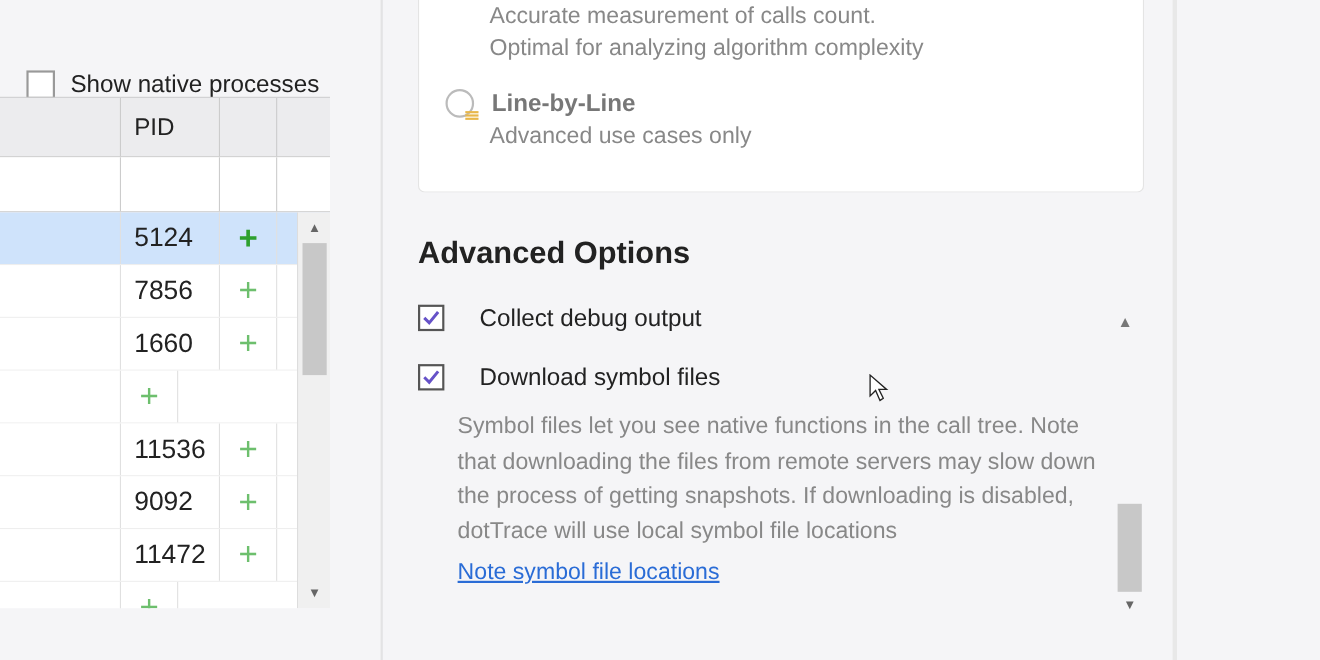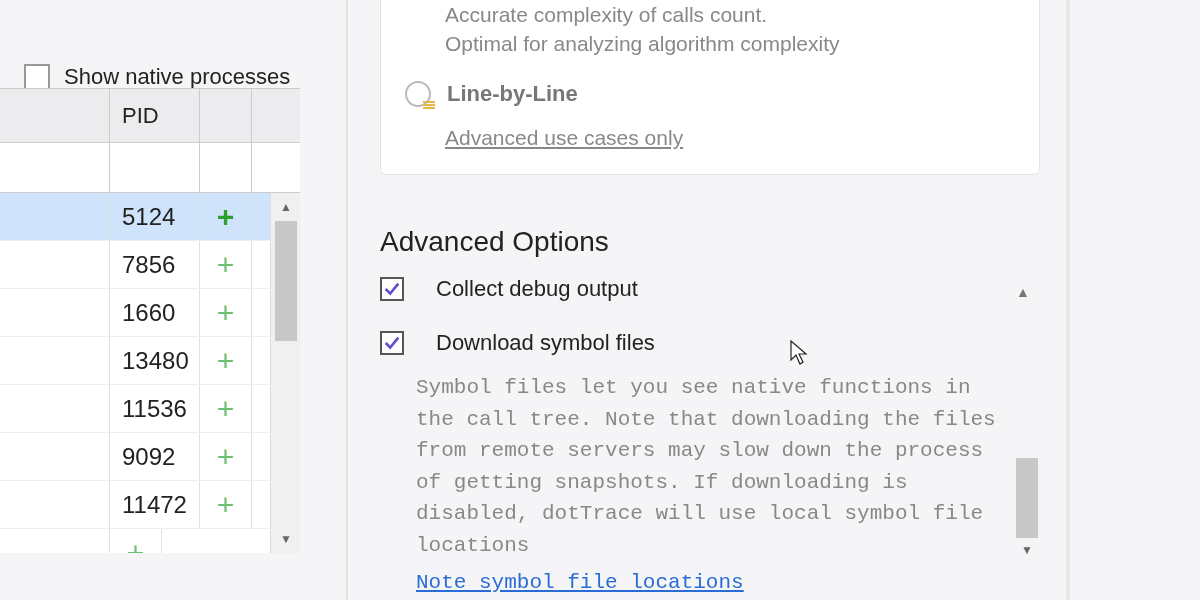--- a/index.html
+++ b/index.html
@@ -128,22 +128,23 @@
   .clock-icon::after{
     content:""; position:absolute; right:-6px; bottom:-4px;
     width:12px; height:8px;
     background:linear-gradient(#e8b74a,#e8b74a) 0 0/12px 2px no-repeat,
                linear-gradient(#e8b74a,#e8b74a) 0 3px/12px 2px no-repeat,
                linear-gradient(#e8b74a,#e8b74a) 0 6px/12px 2px no-repeat;
   }
 
   .section-title {
     position:absolute;
-    top:226px; left:0;
+    top:214px; left:0;
     font-size:28px;
+    font-weight:bold;
   }
 
   .adv-row {
     position:absolute;
     left:0;
     display:flex; align-items:center; gap:32px;
   }
   .adv-row.r1 { top:276px; }
   .adv-row.r2 { top:330px; }
   .chk2 {
@@ -154,21 +155,20 @@
   }
   .chk2 svg { width:18px; height:18px; }
   .chk2 svg path { stroke:#6652c8; stroke-width:3; fill:none; }
 
   .help-para {
     position:absolute;
     top:372px; left:36px;
     width:590px;
     font-size:21px; line-height:1.5;
     color:#888;
-    font-family:Liberation Mono, monospace;
   }
   .link {
     color:#2a6cd6;
     display:block; margin-top:6px;
   }
 
   .collapse-arrow {
     position:absolute;
     top:284px; left:636px;
     color:#777; font-size:14px;
@@ -243,21 +243,20 @@
       </div>
       <div class="row">
         <div class="col-name"></div>
         <div class="col-pid">1660</div>
         <div class="col-add">
             <span class="plus">+</span>
           </div>
       </div>
       <div class="row">
         <div class="col-name"></div>
-        <div class="col-pid">13480</div>
         <div class="col-add">
             <span class="plus">+</span>
           </div>
       </div>
       <div class="row">
         <div class="col-name"></div>
         <div class="col-pid">11536</div>
         <div class="col-add">
             <span class="plus">+</span>
           </div>
@@ -290,27 +289,27 @@
       </div>
     </div>
   </div>
 </div>
 
 <div class="vline"></div>
 
 <div class="right-pane">
 
   <div class="option-card">
-    <div class="opt-para">Accurate complexity of calls count.</div>
+    <div class="opt-para">Accurate measurement of calls count.</div>
     <div class="opt-para">Optimal for analyzing algorithm complexity</div>
     <div class="opt-title">
       <span class="clock-icon"></span>
       <span>Line-by-Line</span>
     </div>
-    <div class="opt-para" style="margin-top:16px;text-decoration:underline;">Advanced use cases only</div>
+    <div class="opt-para" style="margin-top:2px;">Advanced use cases only</div>
   </div>
 
   <div class="section-title">Advanced Options</div>
 
   <div class="adv-row r1">
     <span class="chk2">
       <svg viewBox="0 0 20 20">
           <path d="M3 10 L8 15 L17 4"></path>
         </svg>
     </span>

